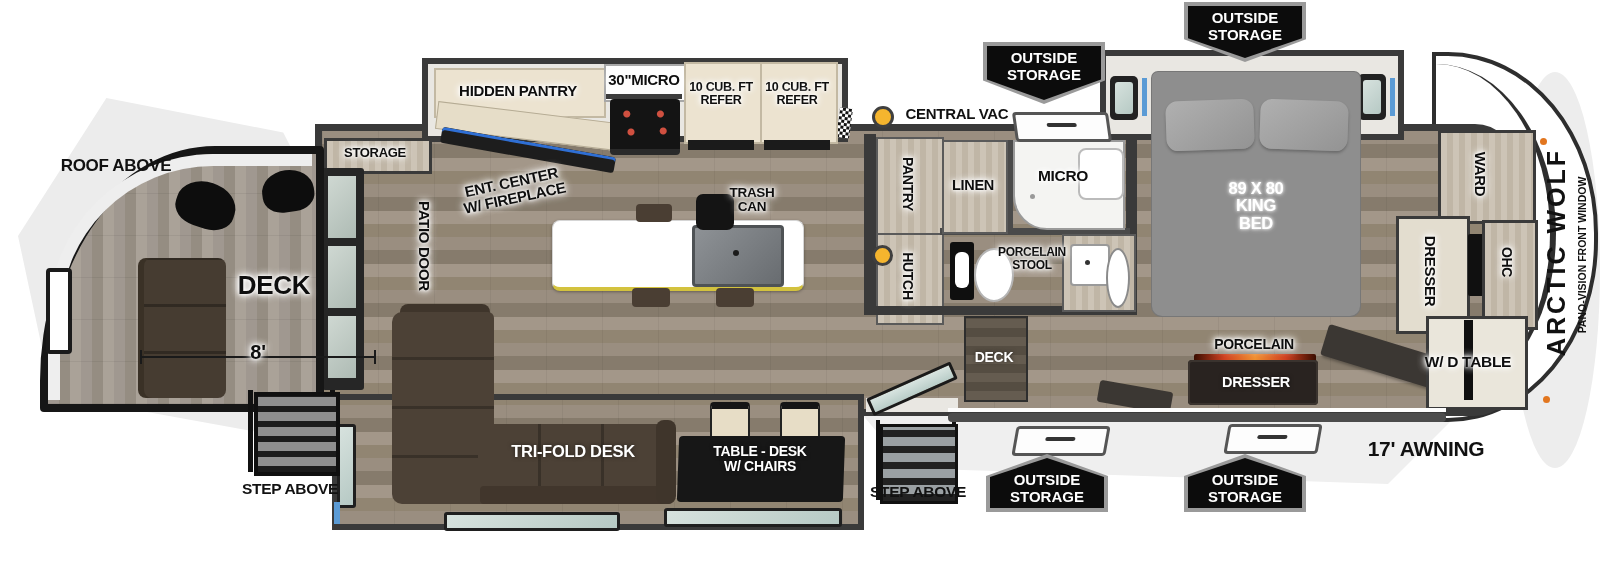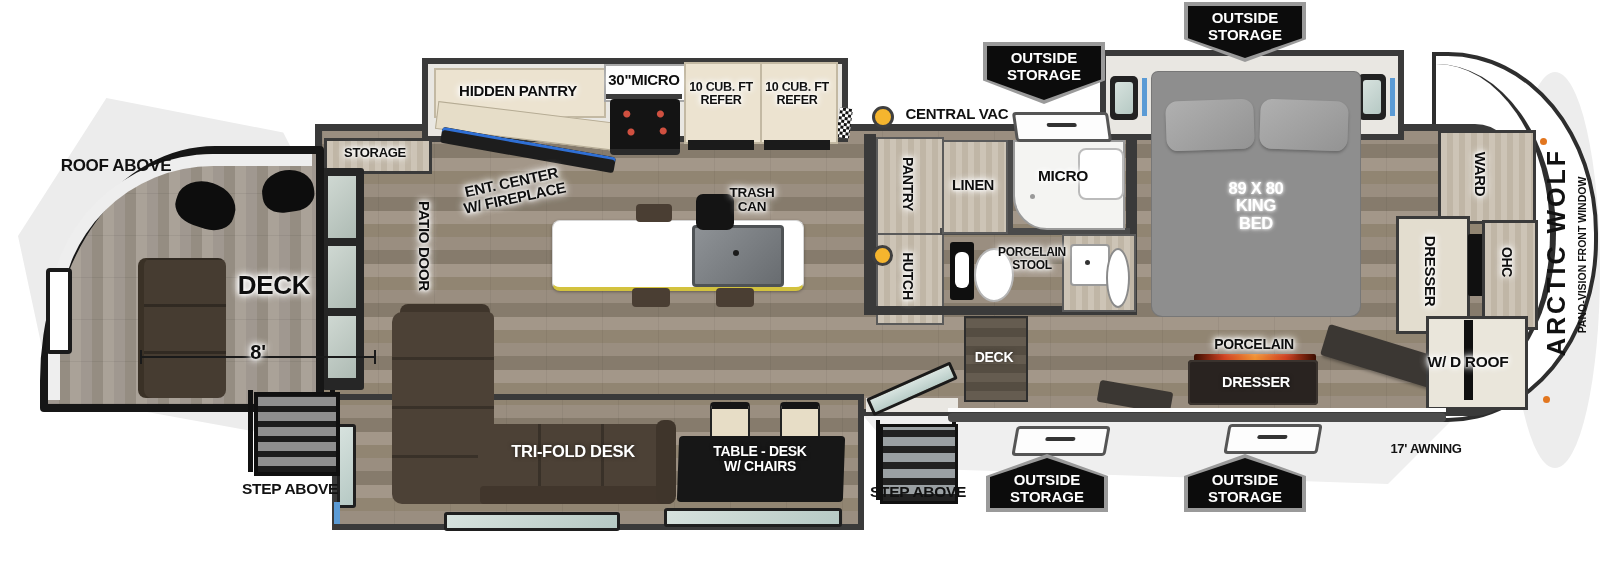--- a/index.html
+++ b/index.html
@@ -181,21 +181,21 @@
               background:linear-gradient(90deg,#3a0d00,#d04020 25%,#f09030 50%,#d04020 75%,#3a0d00);"></div>
   <div class="abs" style="left:1188px;top:360px;width:130px;height:45px;background:#292320;border-radius:4px;
               box-shadow:inset 0 0 0 2px #3a332e;"></div>
   <div class="lbl wht" style="left:1256px;top:383px;font-size:14.5px;">DRESSER</div>
   <div class="abs" style="left:1322px;top:342px;width:128px;height:32px;background:#3b3733;border-radius:3px;
               transform:rotate(17deg);box-shadow:2px 2px 3px rgba(0,0,0,.3);"></div>
   <div class="abs" style="left:1098px;top:386px;width:74px;height:22px;background:#3b3733;border-radius:3px;transform:rotate(10deg);"></div>
 
   <div class="abs" style="left:1426px;top:316px;width:96px;height:88px;background:#eae6db;border:3px solid #3a3a3a;"></div>
   <div class="abs" style="left:1464px;top:320px;width:9px;height:80px;background:#0f0f0f;"></div>
-  <div class="lbl glow" style="left:1468px;top:362px;font-size:15.5px;">W/ D ROOF</div>
+  <div class="lbl glow" style="left:1468px;top:362px;font-size:15.5px;">W/ D TABLE</div>
 
   <div class="abs wood" style="left:332px;top:394px;width:532px;height:136px;border:6px solid #3a3a3a;box-sizing:border-box;"></div>
   <div class="abs glass" style="left:444px;top:512px;width:170px;height:13px;"></div>
   <div class="abs glass" style="left:664px;top:508px;width:172px;height:13px;"></div>
   <div class="abs glass" style="left:337px;top:424px;width:13px;height:78px;"></div>
   <div class="abs" style="left:334px;top:502px;width:6px;height:22px;background:#5b9bd5;"></div>
 
   <div class="abs" style="left:400px;top:304px;width:90px;height:26px;background:#3f352b;border-radius:8px;"></div>
   <div class="abs" style="left:392px;top:312px;width:102px;height:192px;border-radius:10px 6px 6px 10px;
               background:repeating-linear-gradient(0deg,transparent 0 46px,rgba(0,0,0,.25) 46px 49px),#4c4136;"></div>
@@ -220,21 +220,21 @@
   <div class="abs" style="left:870px;top:398px;width:86px;height:13px;background:linear-gradient(#d8e4e0,#b9cdc8);
               border:3px solid #1a1a1a;border-radius:2px;transform:rotate(-24deg);transform-origin:left center;"></div>
   <div class="abs" style="left:876px;top:420px;width:4px;height:80px;background:#111;"></div>
   <div class="abs" style="left:952px;top:420px;width:4px;height:80px;background:#111;"></div>
   <div class="abs" style="left:880px;top:424px;width:72px;height:74px;border:3px solid #111;
               background:repeating-linear-gradient(0deg,#222 0 7px,#9aa0a3 7px 16px);"></div>
   <div class="lbl plain" style="left:918px;top:492px;font-size:15.5px;">STEP ABOVE</div>
 
   <div class="abs" style="left:948px;top:408px;width:498px;height:4px;background:#fdfdfd;"></div>
   <div class="abs" style="left:948px;top:413px;width:498px;height:9px;background:#4c4c4c;border-radius:4px;"></div>
-  <div class="lbl plain" style="left:1426px;top:449px;font-size:13px;">17' AWNING</div>
+  <div class="lbl plain" style="left:1426px;top:449px;font-size:21px;">17' AWNING</div>
 
   <div class="abs" style="left:1014px;top:112px;width:90px;height:24px;background:#fdfdfd;border:3px solid #555;
               border-radius:4px;transform:skewX(8deg);">
     <div style="position:absolute;left:30px;top:8px;width:30px;height:4px;background:#333;border-radius:2px;"></div>
   </div>
   <div class="abs" style="left:1014px;top:426px;width:88px;height:24px;background:#fdfdfd;border:3px solid #555;
               border-radius:4px;transform:skewX(-10deg);">
     <div style="position:absolute;left:28px;top:8px;width:30px;height:4px;background:#333;border-radius:2px;"></div>
   </div>
   <div class="abs" style="left:1226px;top:424px;width:88px;height:24px;background:#fdfdfd;border:3px solid #555;

